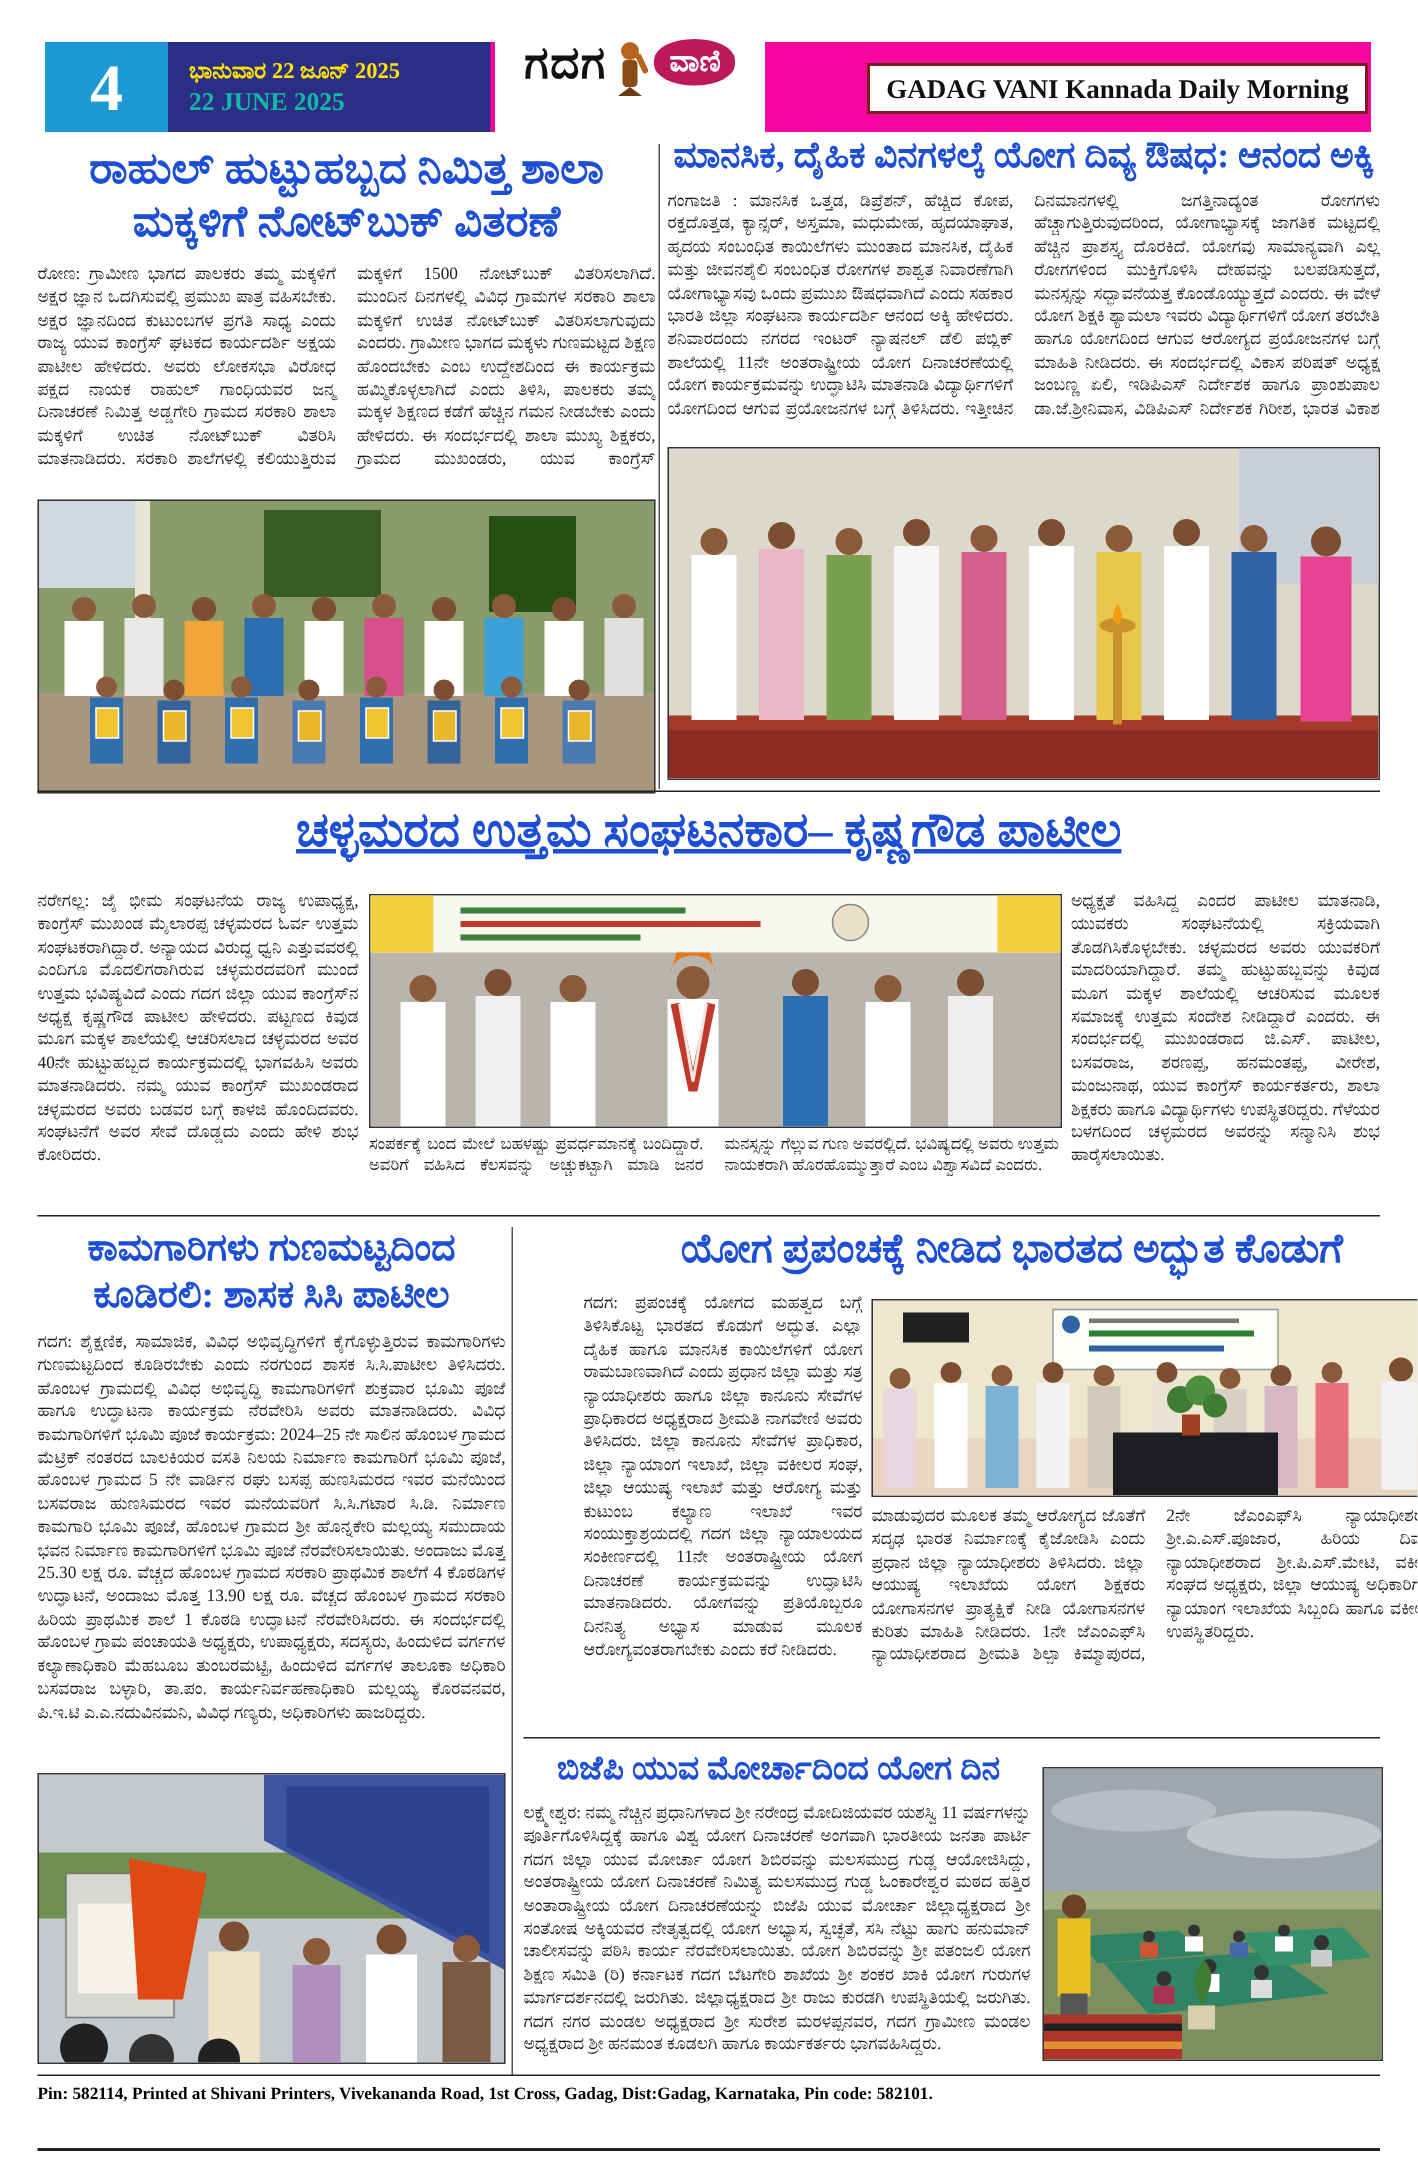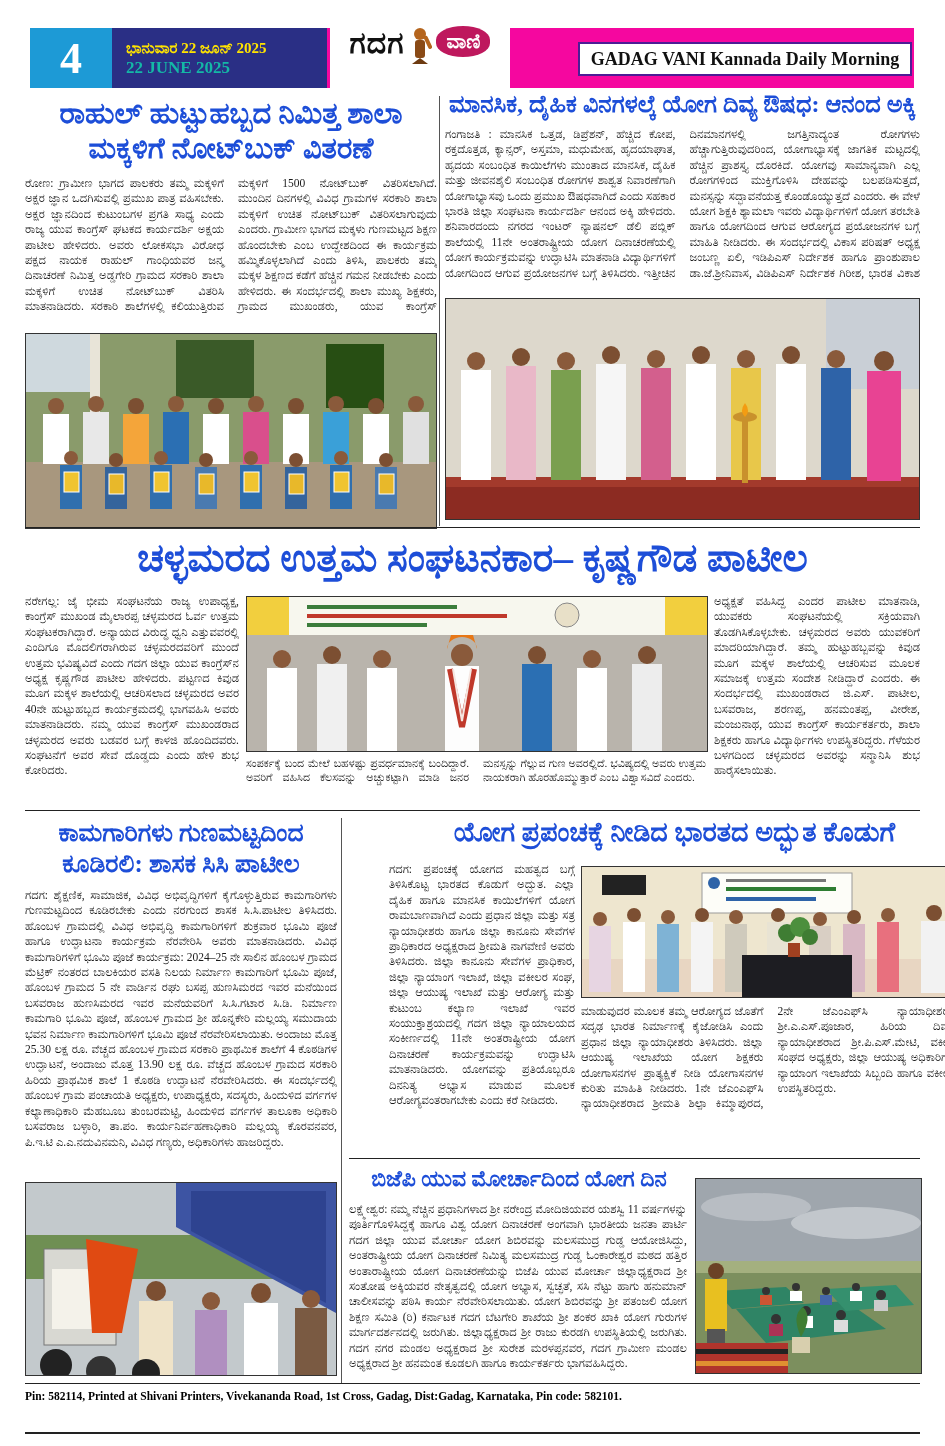--- a/index.html
+++ b/index.html
@@ -13,21 +13,21 @@
   .datebox{position:absolute;left:82px;top:0;width:215px;height:60px;background:#2a2f85;
            display:flex;flex-direction:column;justify-content:center;padding-left:14px;box-sizing:border-box;}
   .datebox .l1{color:#ffe400;font-weight:bold;font-size:15px;line-height:1.35;}
   .datebox .l2{color:#14b8a6;font-weight:bold;font-size:17px;line-height:1.2;font-family:"Liberation Serif",serif;}
   .logopanel{position:absolute;left:300px;top:-2px;width:180px;height:64px;background:#fff;
              display:flex;align-items:flex-start;justify-content:center;gap:4px;}
   .logo-left{font-weight:bold;font-size:30px;color:#111;letter-spacing:1px;}
   .logo-right{background:#be185d;color:#fff;font-weight:bold;font-size:20px;
               padding:4px 10px;border-radius:50% / 45%;}
   .titlebox{position:absolute;left:548px;top:14px;width:330px;height:30px;background:#fff;
-            border:2px solid #4c1d95;display:flex;align-items:center;justify-content:center;
+            border:2px solid #7f1d1d;display:flex;align-items:center;justify-content:center;
             font-weight:bold;font-size:18px;font-family:"Liberation Serif",serif;white-space:nowrap;}
   
   .hline{position:absolute;background:#222;height:1px;}
   .vline{position:absolute;background:#555;width:1px;}
   
   .article{position:absolute;}
   .headline{font-weight:bold;text-align:center;color:#1d4ed8;line-height:1.22;
             font-family:"Liberation Serif",serif;}
   .bodytext{font-size:11.5px;line-height:1.34;text-align:justify;overflow:hidden;color:#1a1a1a;}
   .cols2{column-count:2;column-gap:14px;}
@@ -159,21 +159,21 @@
         <rect x="296" y="120" width="6" height="64" fill="#c9912c"></rect>
         <ellipse cx="299" cy="118" rx="12" ry="5" fill="#c9912c"></ellipse>
         <path d="M299 104 q6 8 0 14 q-6 -6 0 -14" fill="#f39c12"></path>
       </g>
     </svg>
   </div>
 
   <div class="hline" style="left:25px;top:527px;width:895px;"></div>
 
   <div class="article" style="left:25px;top:534px;width:895px;height:272px;">
-    <div class="headline" style="font-size:39px;height:54px;overflow:hidden;">ಚಳ್ಳಮರದ ಉತ್ತಮ ಸಂಘಟನಕಾರ– ಕೃಷ್ಣಗೌಡ ಪಾಟೀಲ</div>
+    <div class="headline" style="font-size:32px;height:54px;overflow:hidden;text-decoration:underline;">ಚಳ್ಳಮರದ ಉತ್ತಮ ಸಂಘಟನಕಾರ– ಕೃಷ್ಣಗೌಡ ಪಾಟೀಲ</div>
     <div class="bodytext" style="position:absolute;left:0;top:60px;width:214px;height:204px;">ನರೇಗಲ್ಲ: ಜೈ ಭೀಮ ಸಂಘಟನೆಯ ರಾಜ್ಯ ಉಪಾಧ್ಯಕ್ಷ, ಕಾಂಗ್ರೆಸ್ ಮುಖಂಡ ಮೈಲಾರಪ್ಪ ಚಳ್ಳಮರದ ಓರ್ವ ಉತ್ತಮ ಸಂಘಟಕರಾಗಿದ್ದಾರೆ. ಅನ್ಯಾಯದ ವಿರುದ್ಧ ಧ್ವನಿ ಎತ್ತುವವರಲ್ಲಿ ಎಂದಿಗೂ ಮೊದಲಿಗರಾಗಿರುವ ಚಳ್ಳಮರದವರಿಗೆ ಮುಂದೆ ಉತ್ತಮ ಭವಿಷ್ಯವಿದೆ ಎಂದು ಗದಗ ಜಿಲ್ಲಾ ಯುವ ಕಾಂಗ್ರೆಸ್‌ನ ಅಧ್ಯಕ್ಷ ಕೃಷ್ಣಗೌಡ ಪಾಟೀಲ ಹೇಳಿದರು. ಪಟ್ಟಣದ ಕಿವುಡ ಮೂಗ ಮಕ್ಕಳ ಶಾಲೆಯಲ್ಲಿ ಆಚರಿಸಲಾದ ಚಳ್ಳಮರದ ಅವರ 40ನೇ ಹುಟ್ಟುಹಬ್ಬದ ಕಾರ್ಯಕ್ರಮದಲ್ಲಿ ಭಾಗವಹಿಸಿ ಅವರು ಮಾತನಾಡಿದರು. ನಮ್ಮ ಯುವ ಕಾಂಗ್ರೆಸ್ ಮುಖಂಡರಾದ ಚಳ್ಳಮರದ ಅವರು ಬಡವರ ಬಗ್ಗೆ ಕಾಳಜಿ ಹೊಂದಿದವರು. ಸಂಘಟನೆಗೆ ಅವರ ಸೇವೆ ದೊಡ್ಡದು ಎಂದು ಹೇಳಿ ಶುಭ ಕೋರಿದರು.</div>
     <svg class="photo" style="position:absolute;left:221px;top:62px;" width="460" height="154" viewBox="0 0 460 154">
       <rect width="460" height="154" fill="#b9b4ac"></rect>
       <rect x="0" y="0" width="460" height="38" fill="#f7f7ee"></rect>
       <rect x="0" y="0" width="42" height="38" fill="#f2cf3e"></rect>
       <rect x="418" y="0" width="42" height="38" fill="#f2cf3e"></rect>
       <rect x="60" y="8" width="150" height="4" fill="#3b7d3b"></rect>
       <rect x="60" y="17" width="200" height="4" fill="#c0392b"></rect>
       <rect x="60" y="26" width="120" height="4" fill="#3b7d3b"></rect>
       <circle cx="320" cy="18" r="12" fill="#e8e0c8" stroke="#888"></circle>

